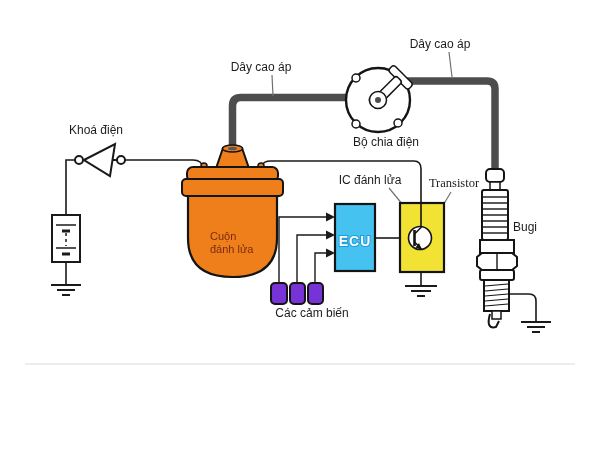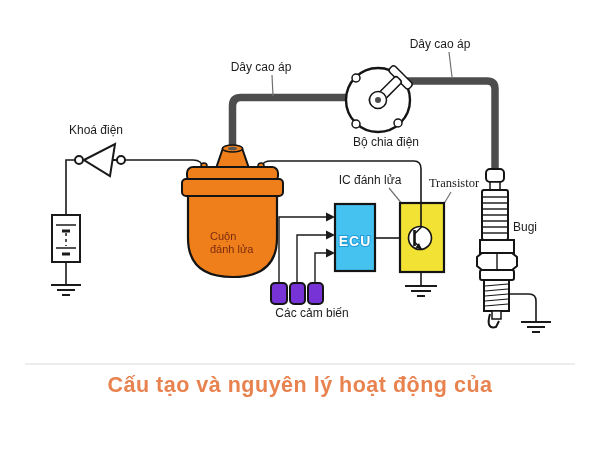--- a/index.html
+++ b/index.html
@@ -195,16 +195,15 @@
     <text x="386" y="146" text-anchor="middle">Bộ chia điện</text>
     <text x="370" y="184" text-anchor="middle">IC đánh lửa</text>
     <text class="serif" x="454" y="187" text-anchor="middle">Transistor</text>
     <text x="513" y="231">Bugi</text>
     <text x="312" y="317" text-anchor="middle">Các cảm biến</text>
   </svg>
 
   <div class="divider"></div>
 
   <div class="caption" style="color:#e8824e;">
-    <div>Cấu tạo và nguyên lý hoạt động của</div>
   </div>
 
 </div>
 
 </body></html>

